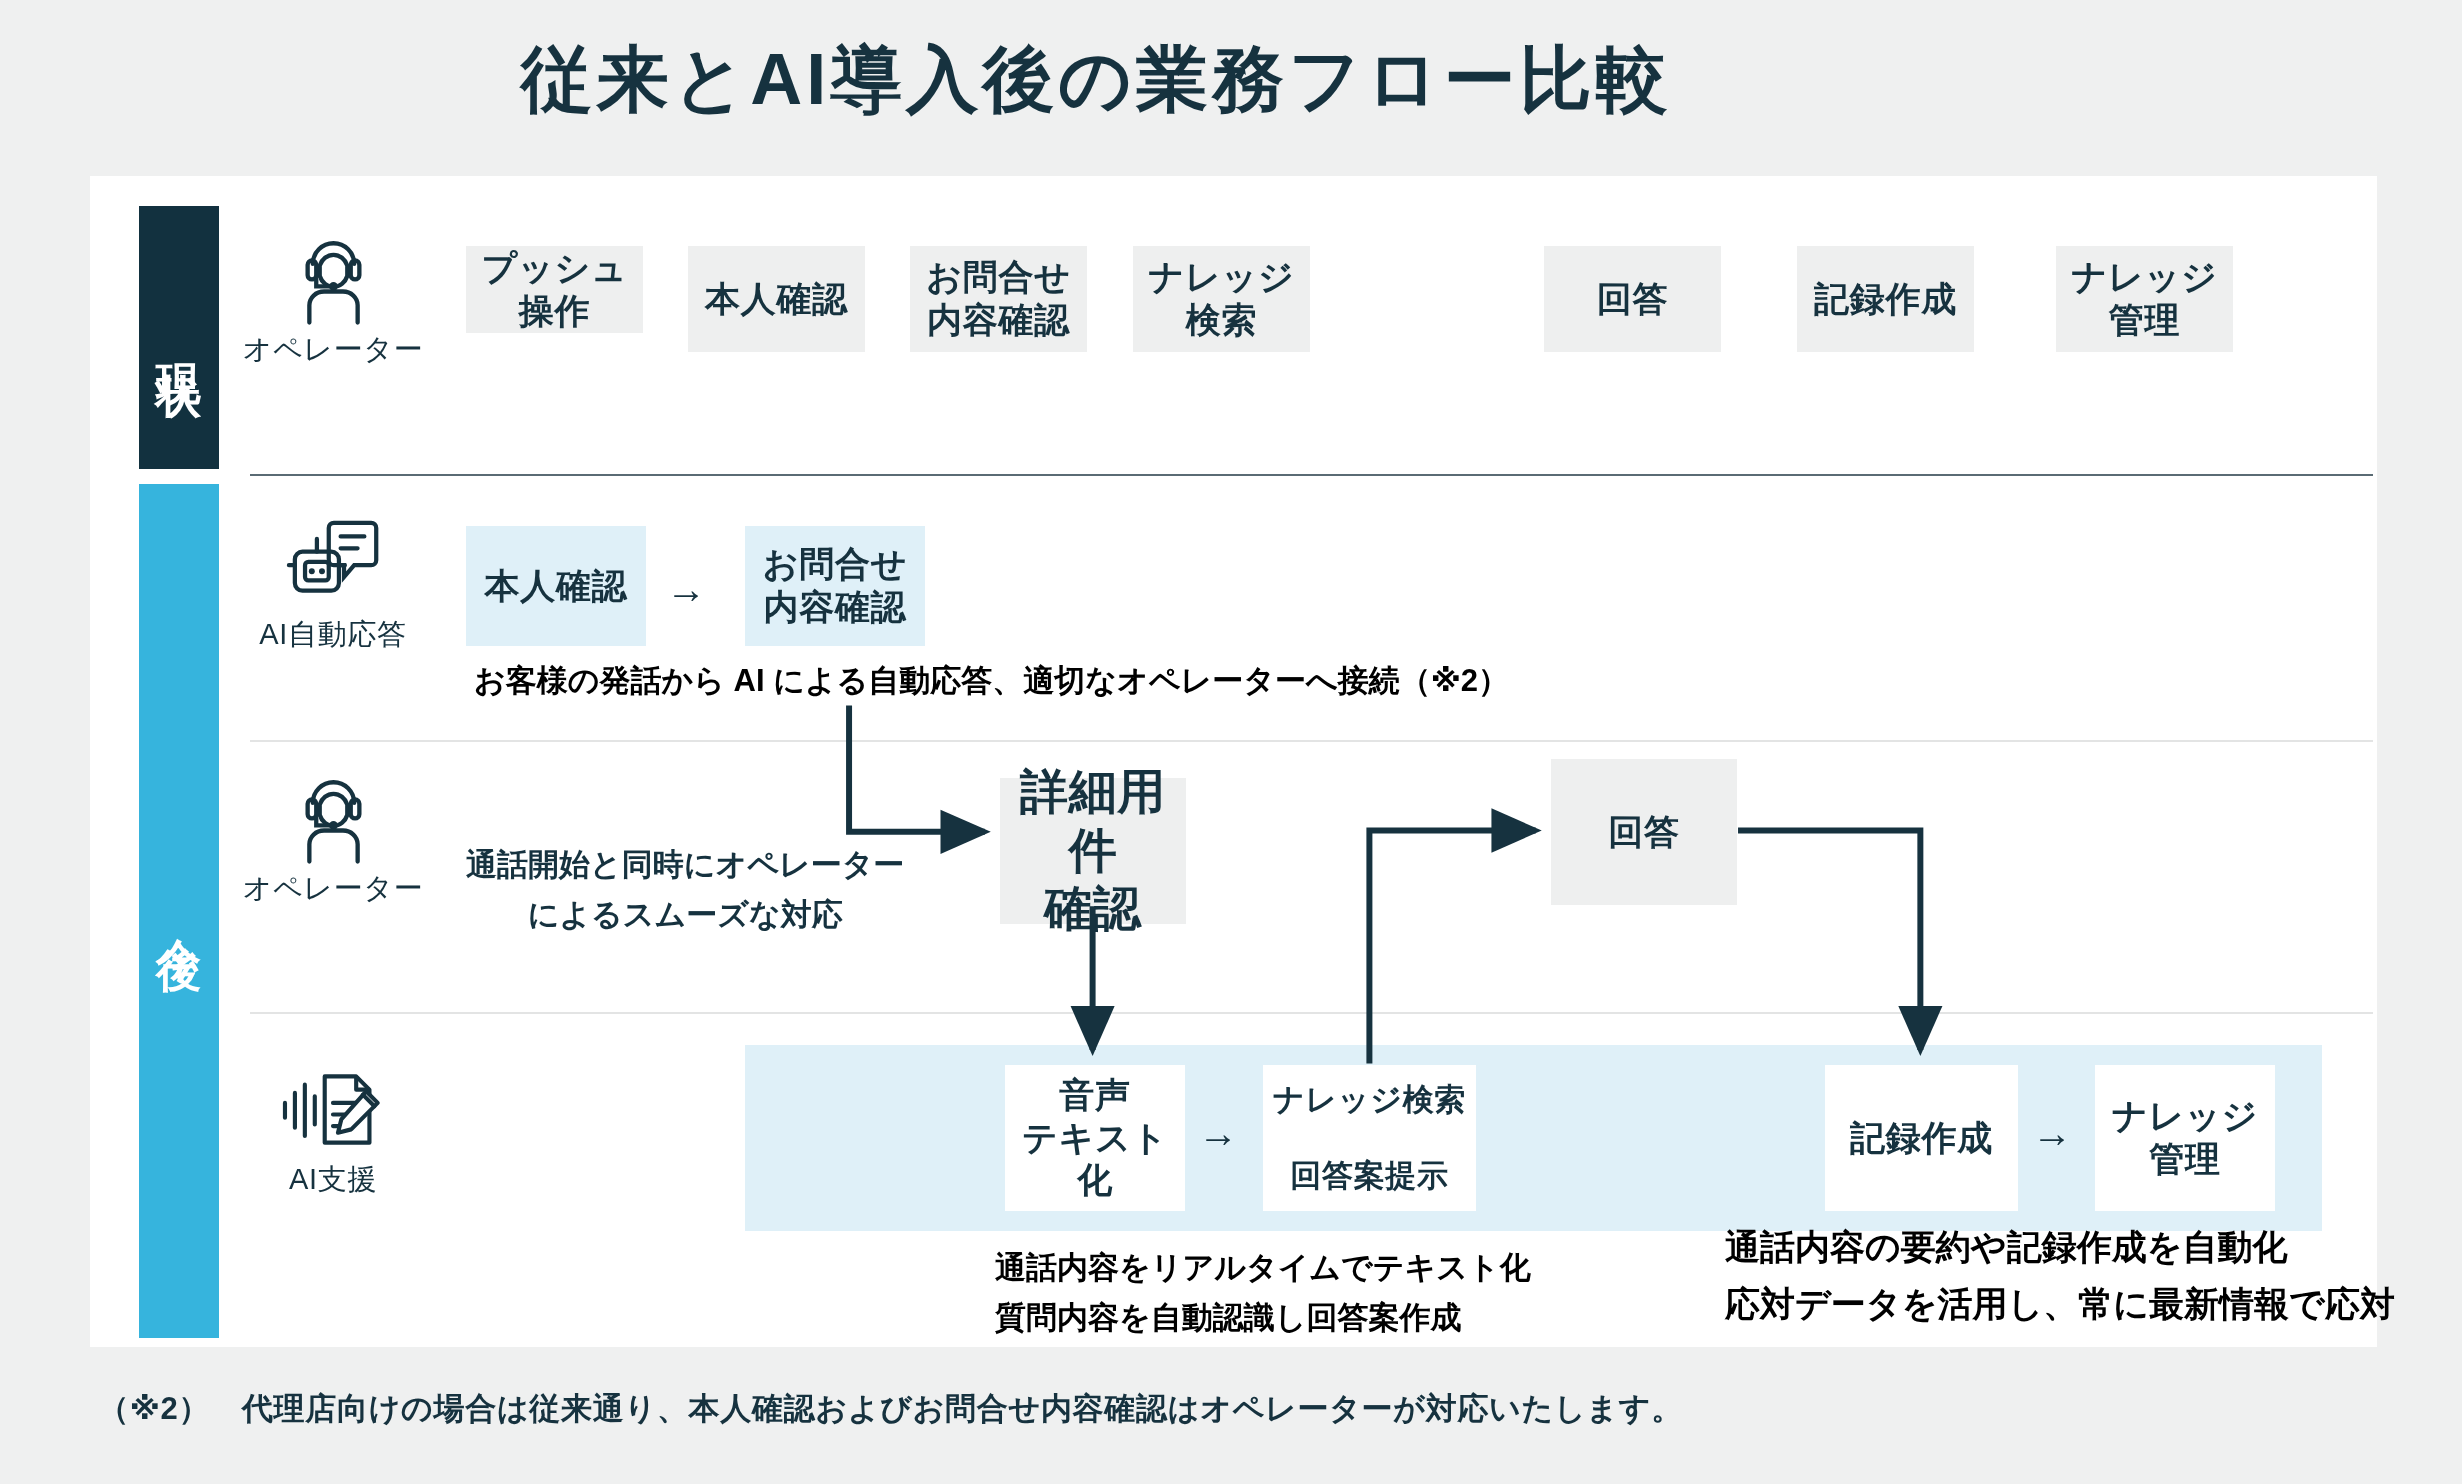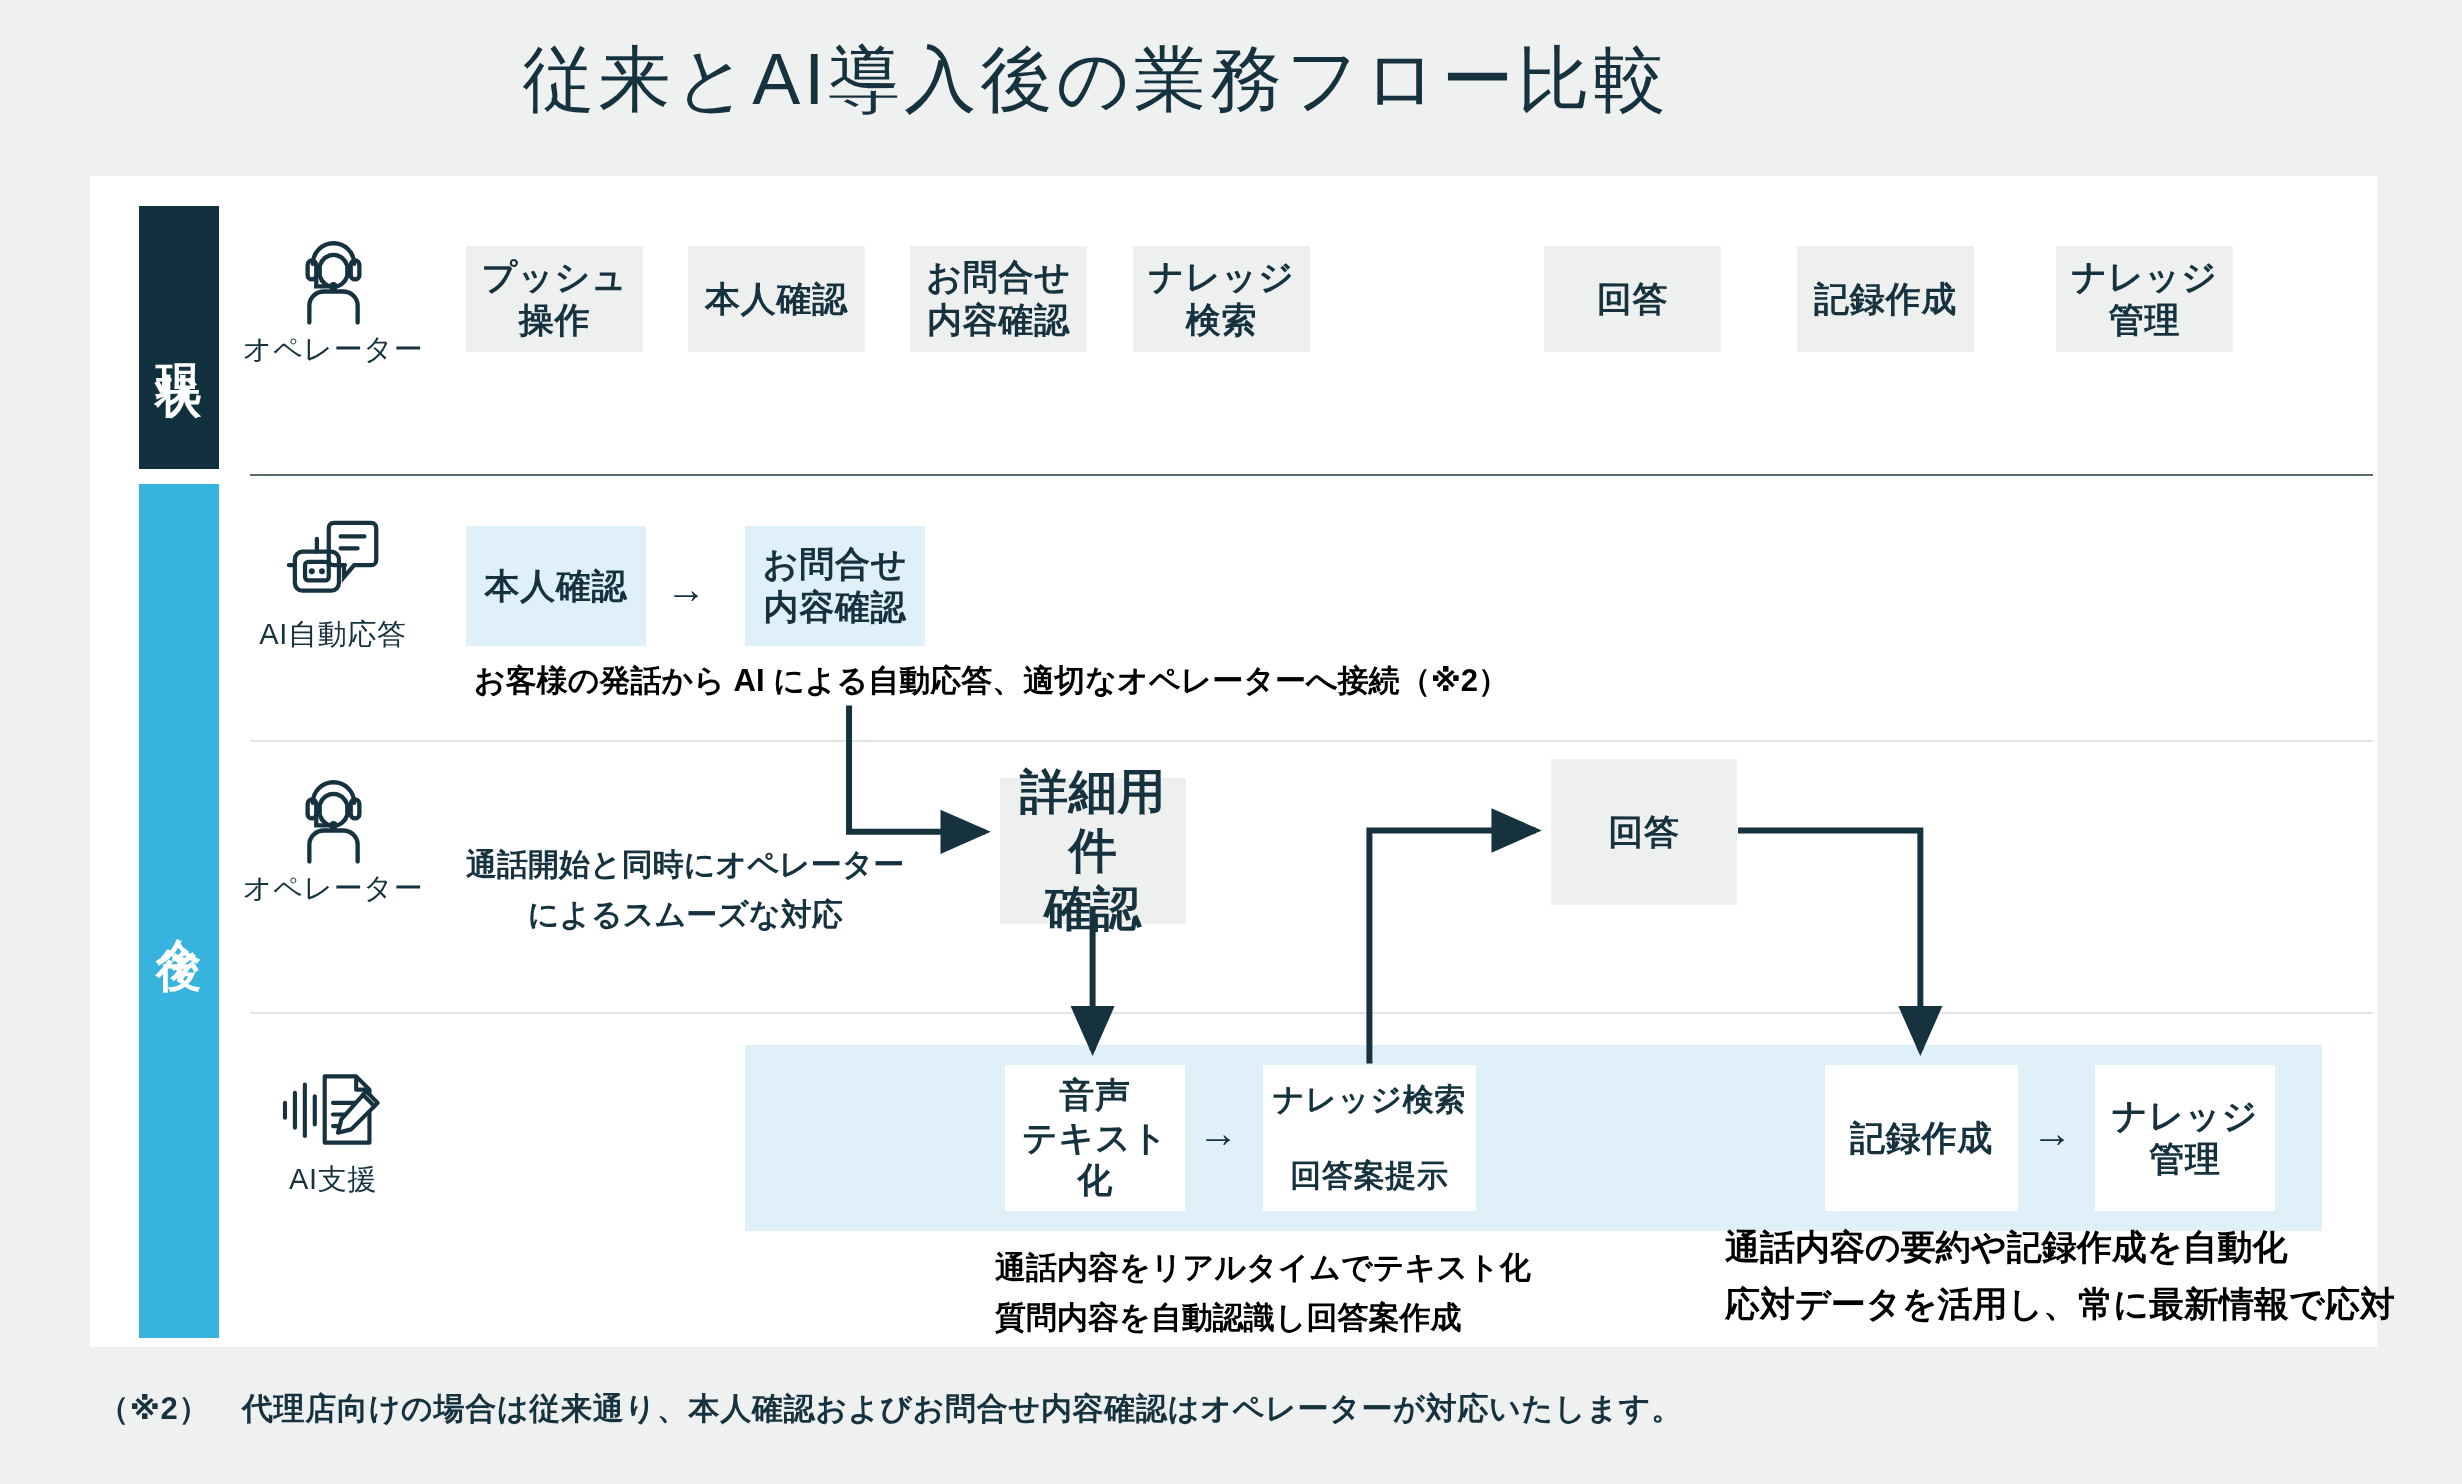--- a/index.html
+++ b/index.html
@@ -9,21 +9,21 @@
     font-family:"Liberation Sans","DejaVu Sans",sans-serif;
     color:#16323f;
     overflow:hidden;
   }
   #stage{position:relative;width:2462px;height:1484px;}
 
   
   .title{
     position:absolute;left:0;top:32px;width:2192px;
     text-align:center;
-    font-size:72px;font-weight:normal;letter-spacing:4px;
+    font-size:72px;font-weight:bold;letter-spacing:4px;
     color:#16323f;
     white-space:nowrap;
   }
 
   
   .card{
     position:absolute;left:90px;top:176px;
     width:2287px;height:1171px;
     background:#ffffff;
   }
@@ -122,21 +122,21 @@
       <path d="M34 46 A17 19 0 0 1 66 46 L66 58 A17 19 0 0 1 34 58 Z"></path>
       <rect x="20" y="40" width="10" height="22" rx="5"></rect>
       <rect x="70" y="40" width="10" height="22" rx="5"></rect>
       <path d="M30 62 L30 70 L46 70" stroke-linecap="round"></path>
       <circle cx="50" cy="70" r="5" fill="#16323f" stroke="none"></circle>
       <path d="M22 112 L22 92 A17 16 0 0 1 39 76 L61 76 A17 16 0 0 1 78 92 L78 112" stroke-linecap="round"></path>
     </svg>
     <div class="rlabel">オペレーター</div>
   </div>
 
-  <div class="box box-grey" style="left: 466px; top: 246px; width: 177px; height: 106px; font-size: 35px; white-space: pre-line;">プッシュ
+  <div class="box box-grey" style="left: 466px; top: 246px; width: 177px; height: 87px; font-size: 35px; white-space: pre-line;">プッシュ
 操作</div>
   <div class="box box-grey" style="left:688px;top:246px;width:177px;height:106px;font-size:35px;">本人確認</div>
   <div class="box box-grey" style="left: 910px; top: 246px; width: 177px; height: 106px; font-size: 35px; white-space: pre-line;">お問合せ
 内容確認</div>
   <div class="box box-grey" style="left: 1133px; top: 246px; width: 177px; height: 106px; font-size: 35px; white-space: pre-line;">ナレッジ
 検索</div>
   <div class="box box-grey" style="left:1544px;top:246px;width:177px;height:106px;font-size:35px;">回答</div>
   <div class="box box-grey" style="left:1797px;top:246px;width:177px;height:106px;font-size:35px;">記録作成</div>
   <div class="box box-grey" style="left: 2056px; top: 246px; width: 177px; height: 106px; font-size: 35px; white-space: pre-line;">ナレッジ
 管理</div>

